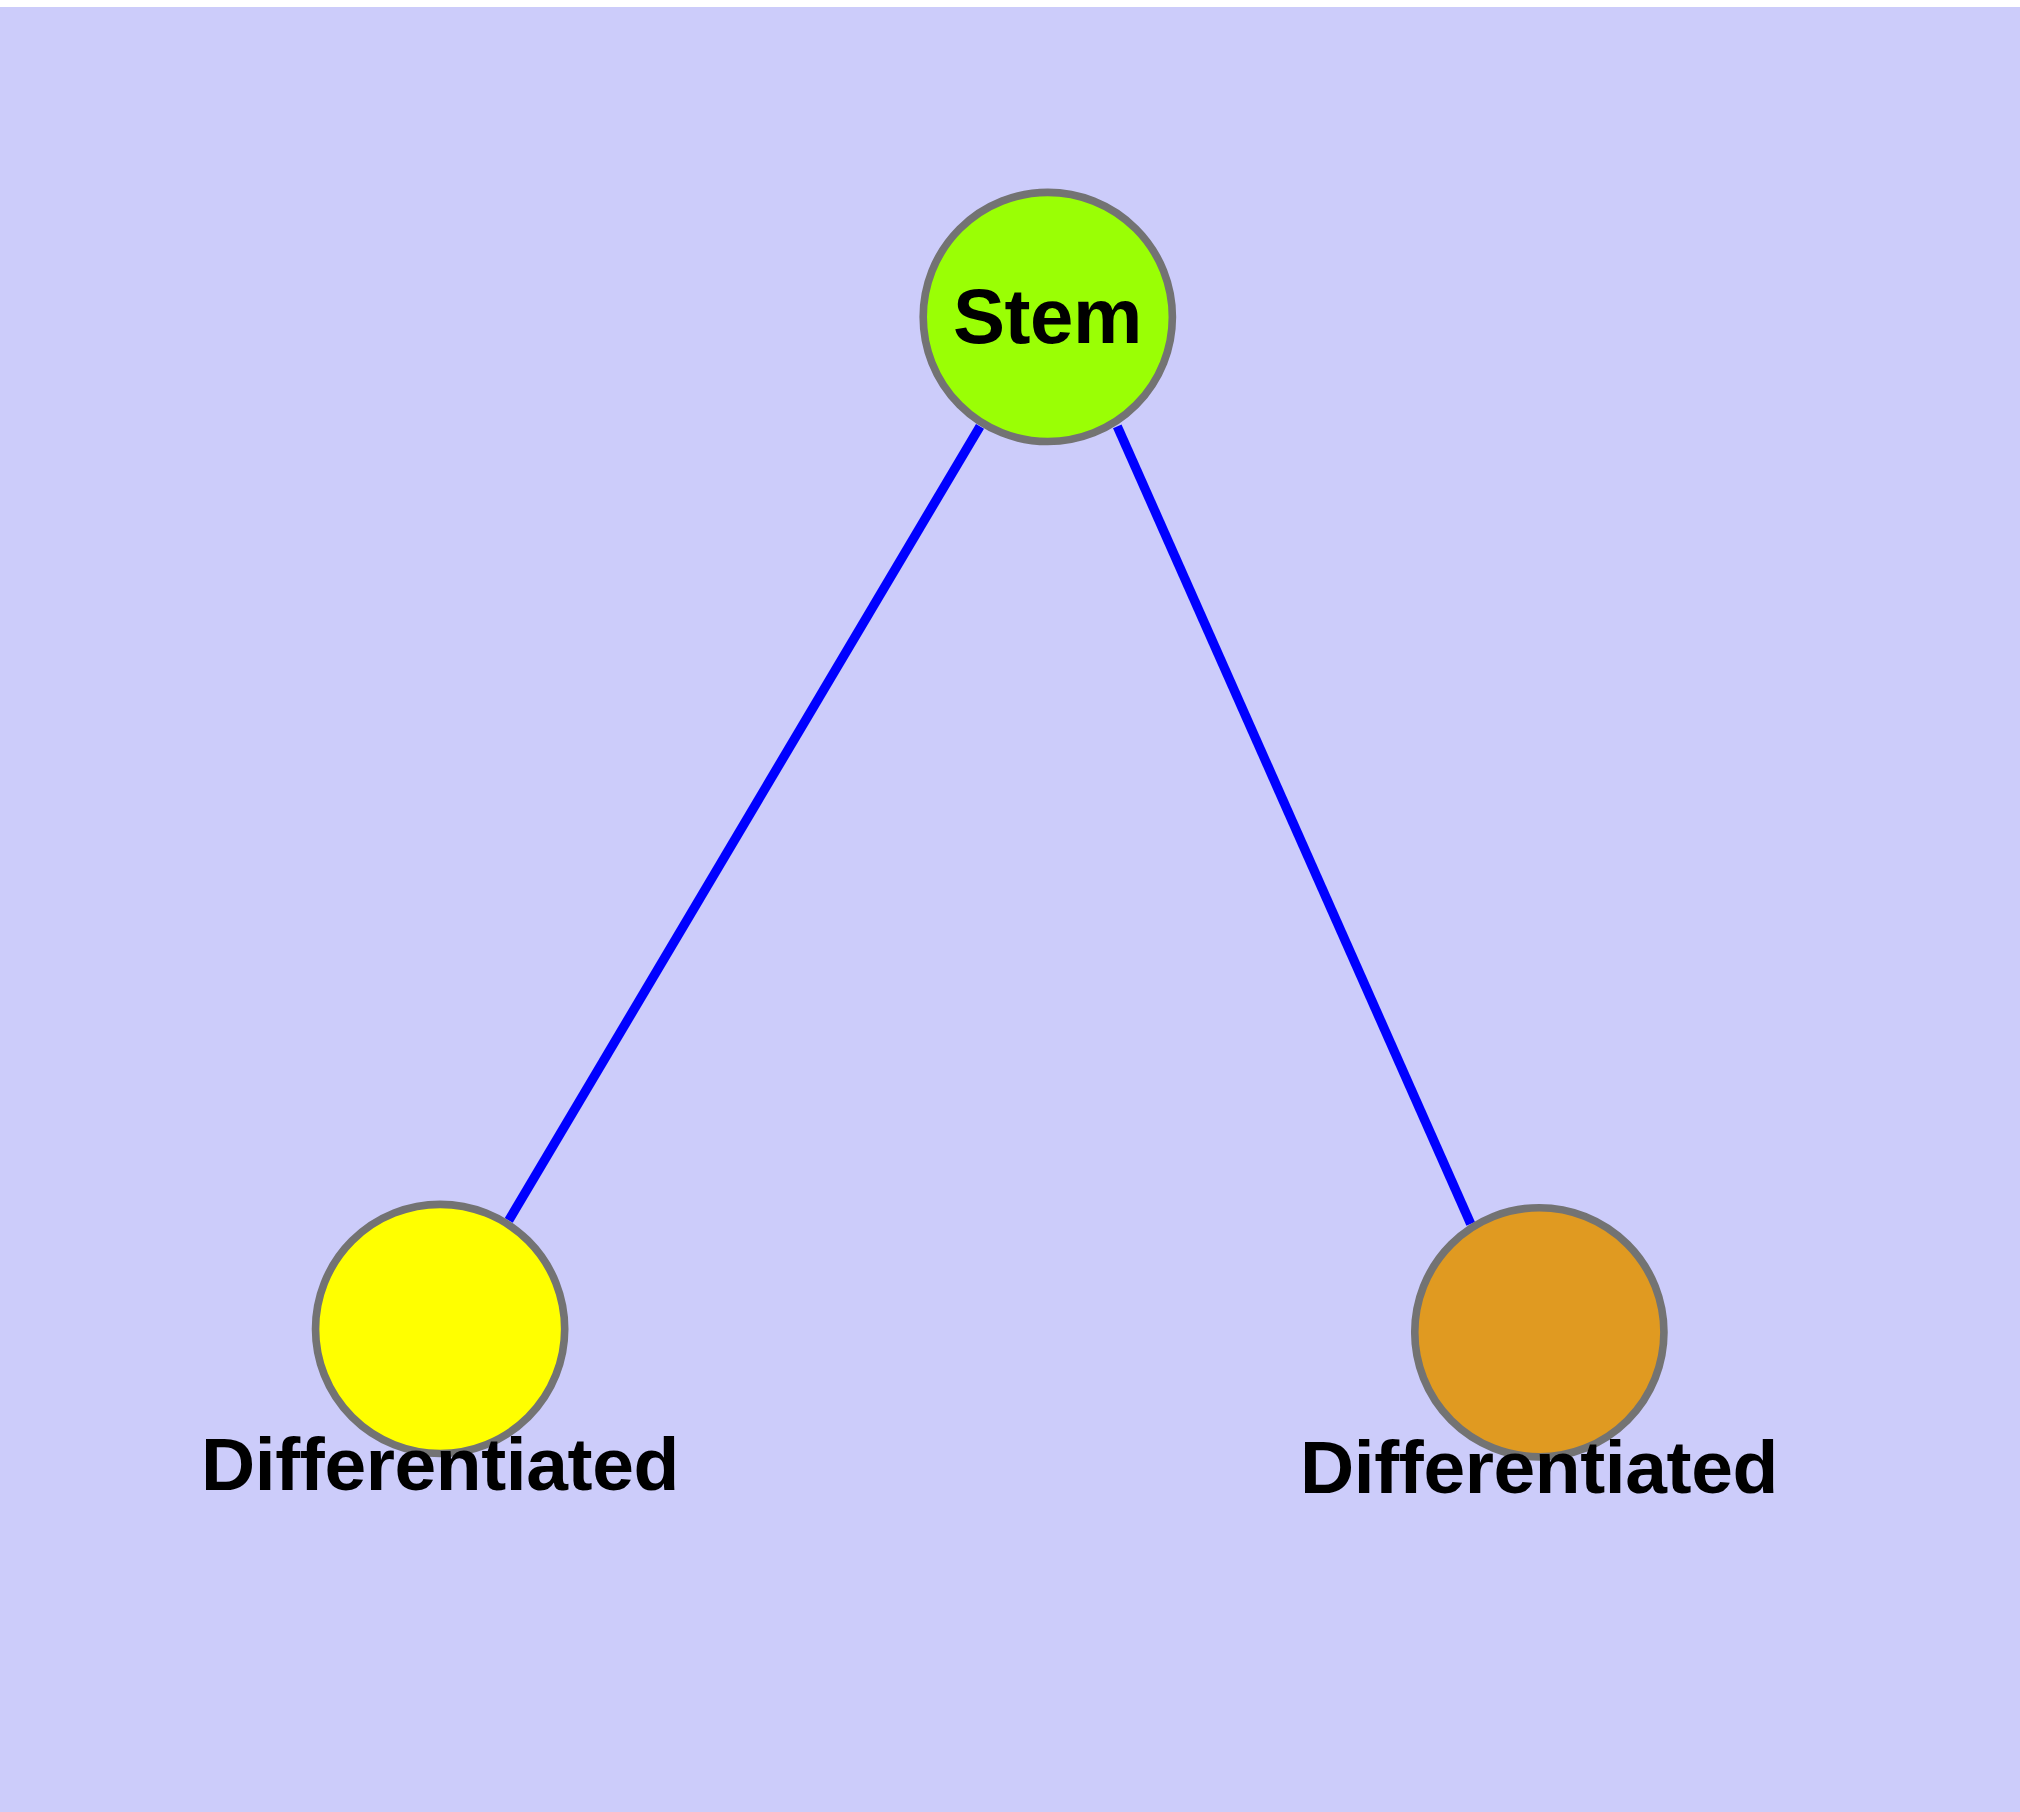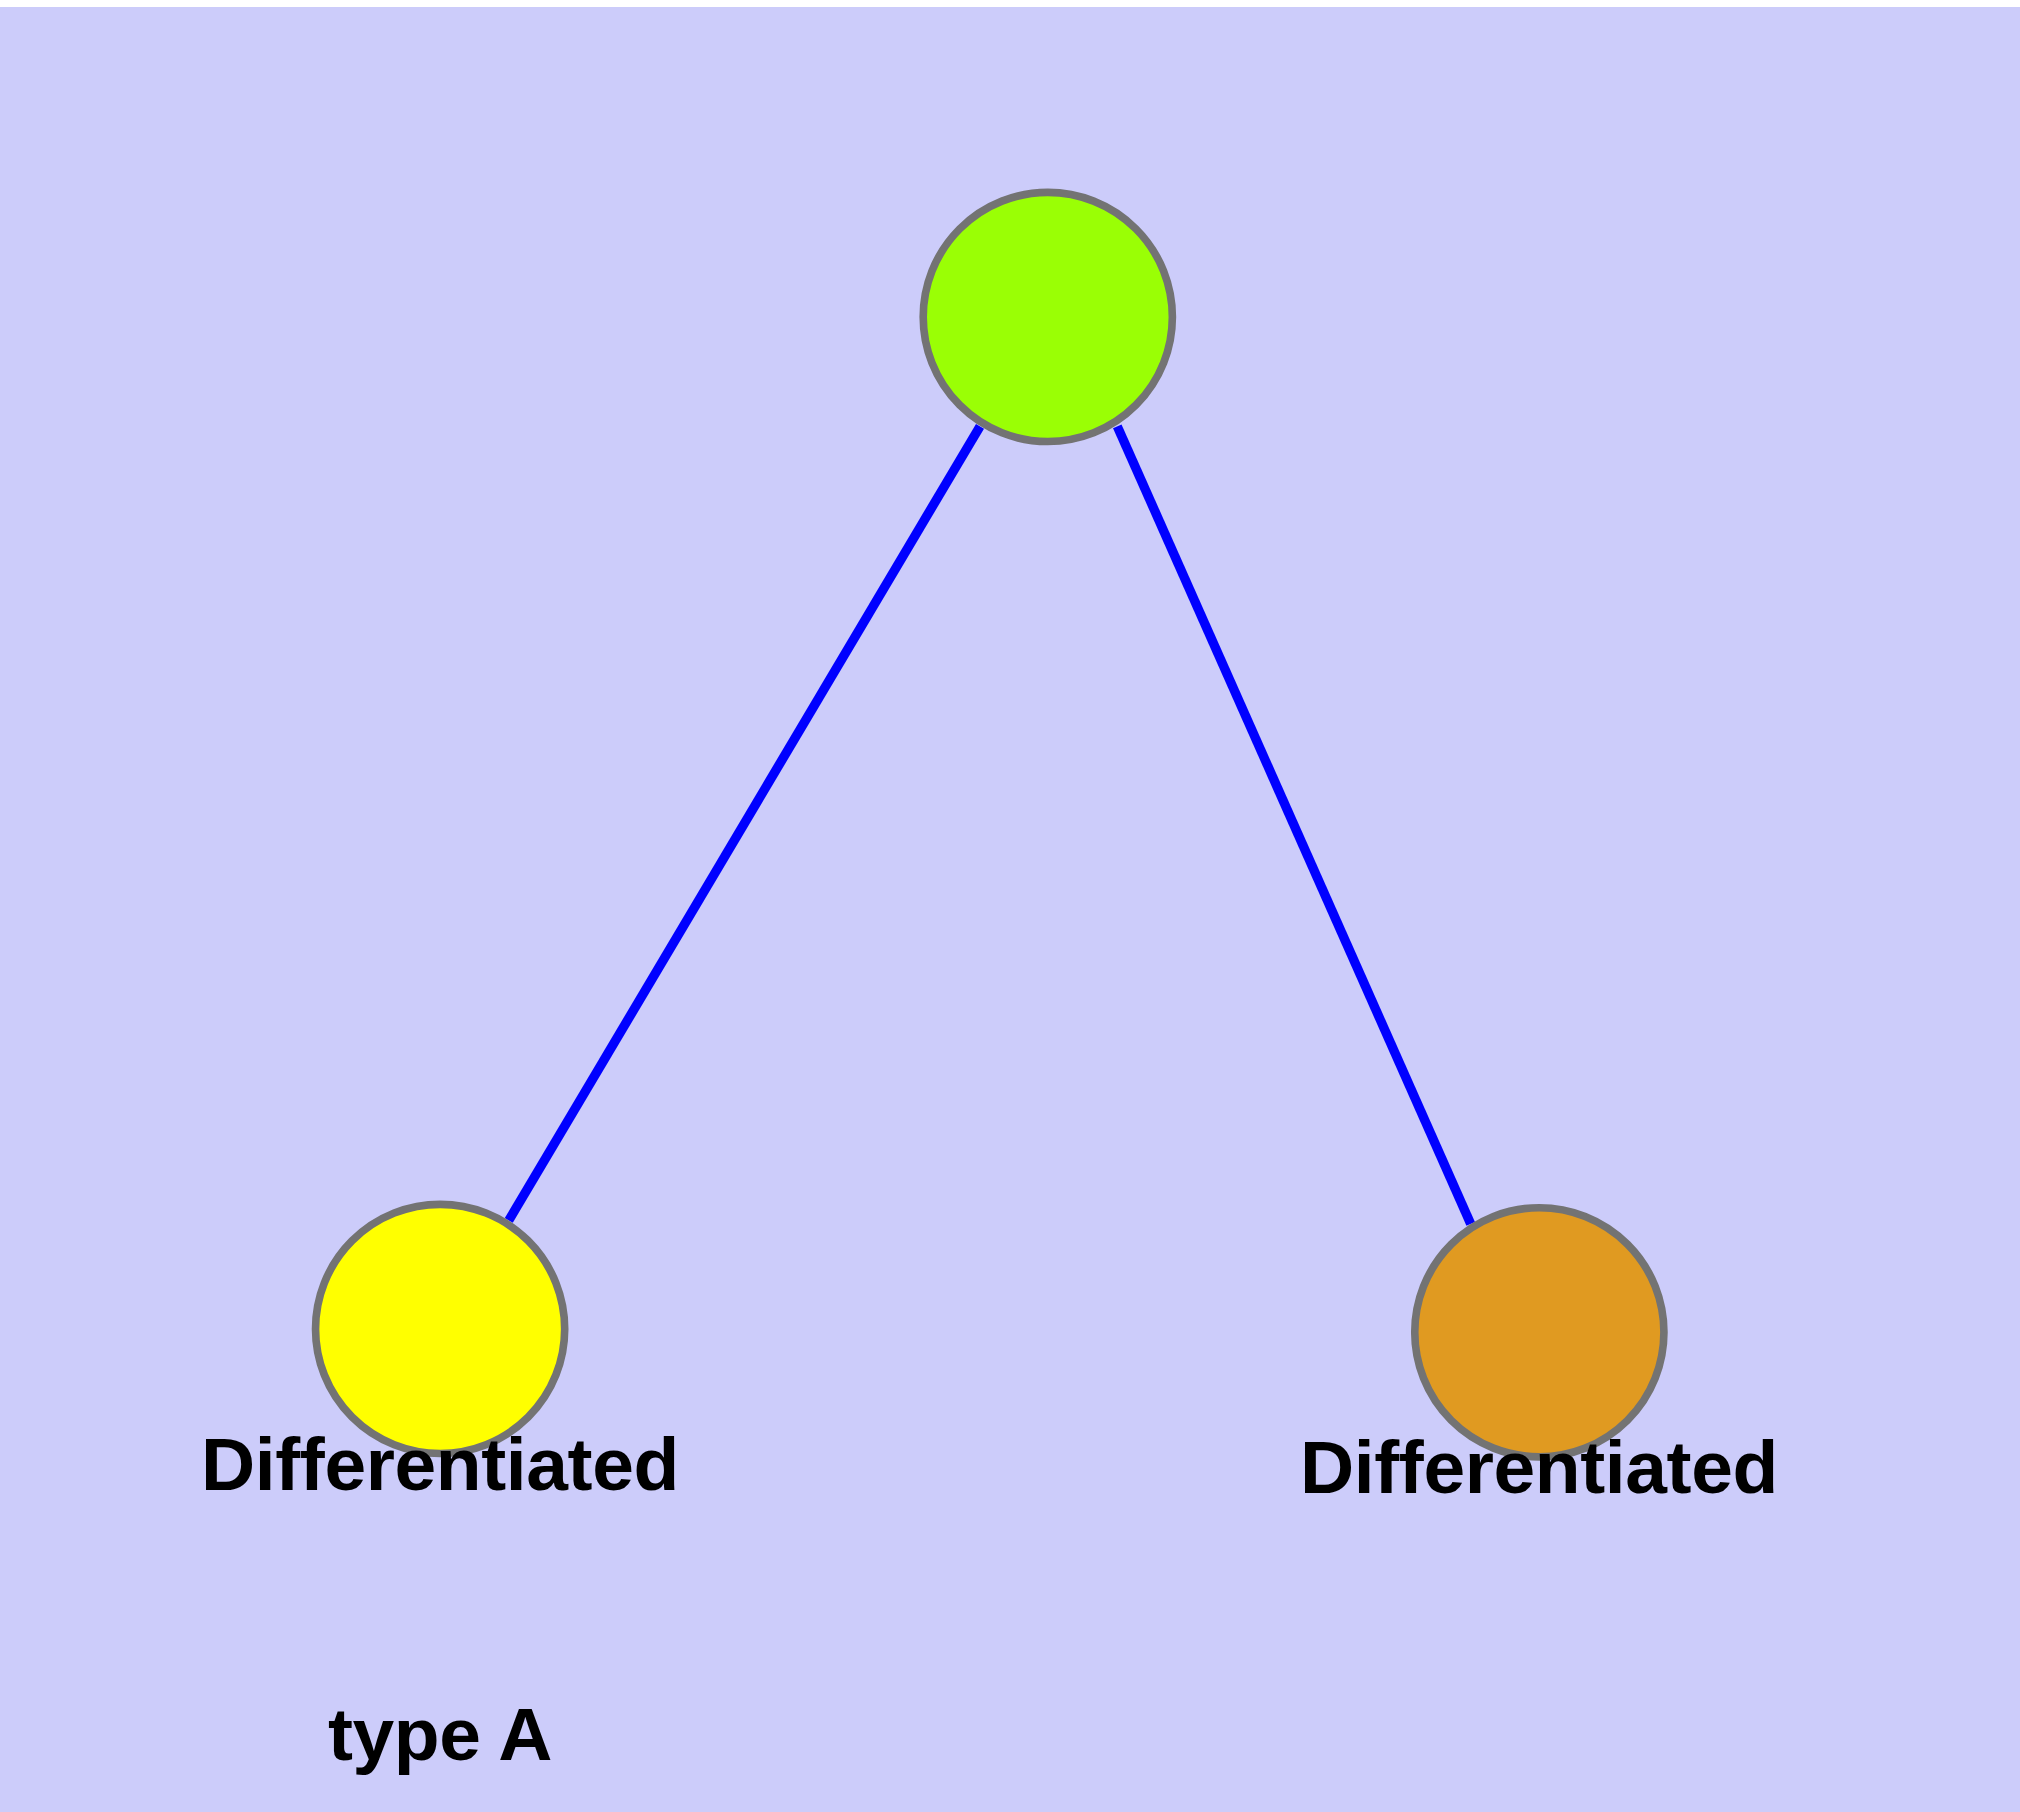--- a/index.html
+++ b/index.html
@@ -80,24 +80,24 @@
       <line x1="1318" y1="503" x2="1735" y2="1444" stroke="#0000ff" stroke-width="11" stroke-linecap="butt"></line>
     </g>
 
     <g>
       <circle cx="1236" cy="374" r="147" fill="#9aff05" stroke="#737373" stroke-width="9"></circle>
       <circle cx="519" cy="1568" r="147" fill="#ffff00" stroke="#737373" stroke-width="9"></circle>
       <circle cx="1816" cy="1572" r="147" fill="#e09a21" stroke="#737373" stroke-width="9"></circle>
     </g>
   </svg>
 
+  <div id="label-stem" class="node-label big">Stem</div>
 
   <div id="label-diff-a" class="node-label multi">
     <div>Differentiated</div>
-    <div>type A</div>
   </div>
 
   <div id="label-diff-b" class="node-label multi">
     <div>Differentiated</div>
   </div>
 
 </div>
 
 
 </body></html>

